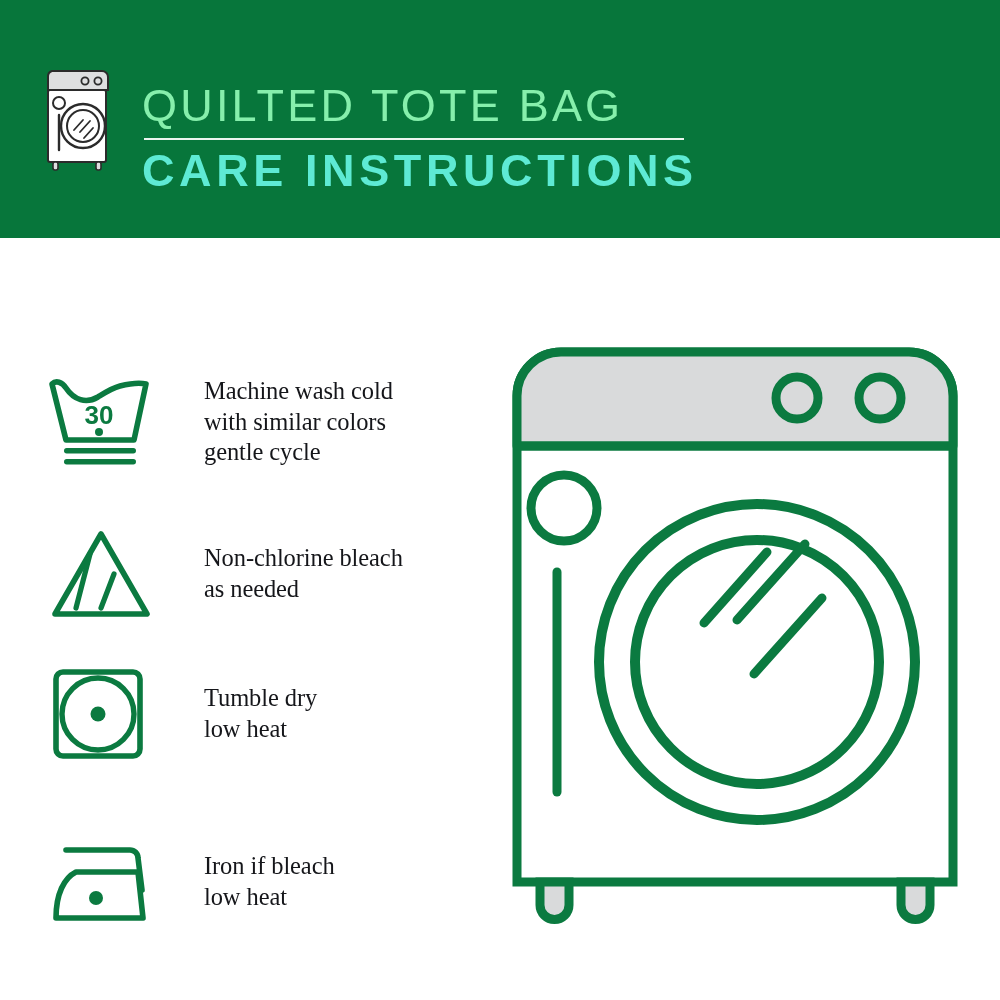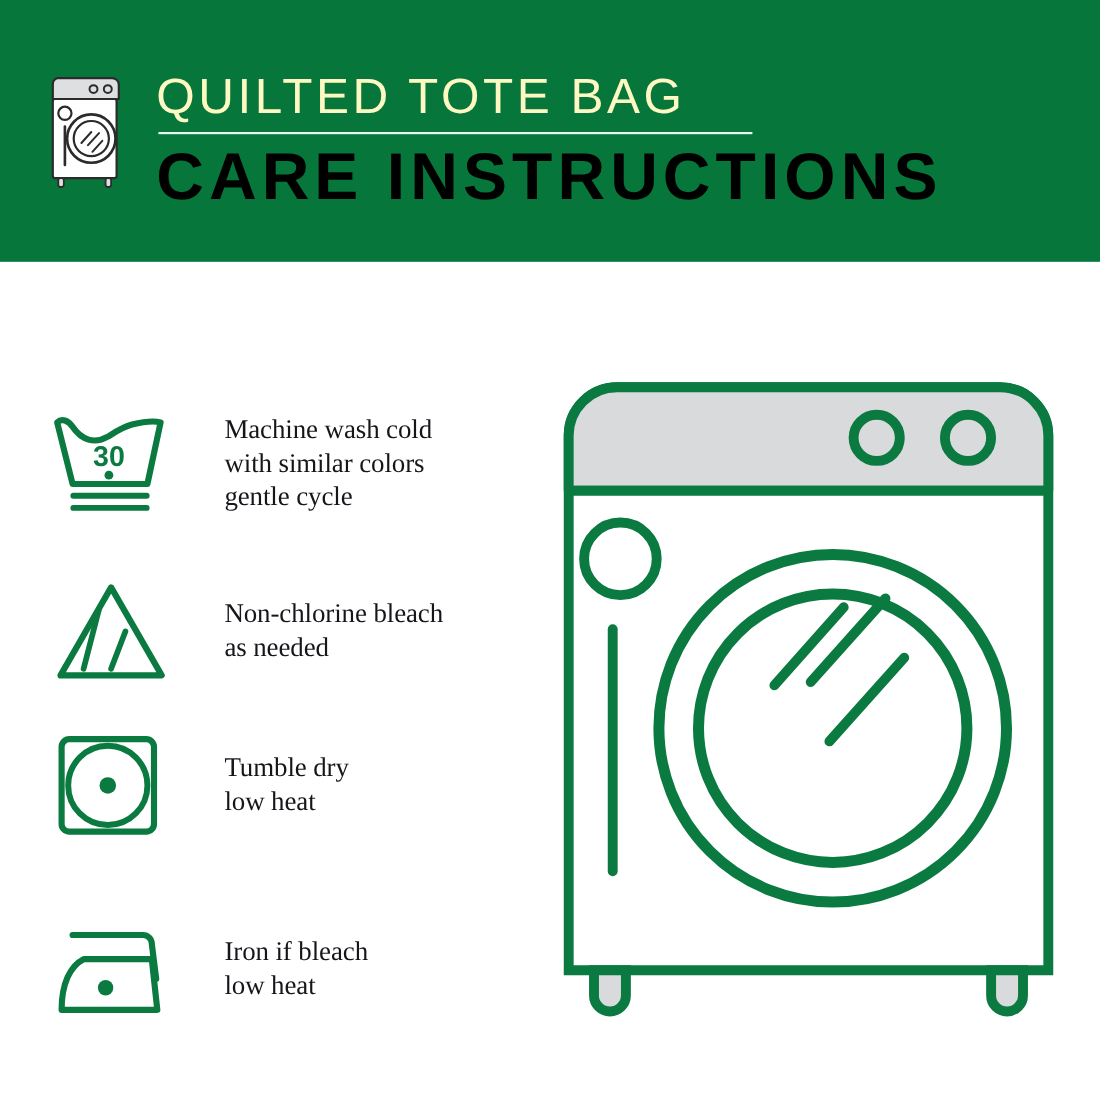--- a/index.html
+++ b/index.html
@@ -33,37 +33,38 @@
     width: 66px;
     height: 104px;
   }
   #header-text-block {
     position: absolute;
     left: 142px;
     top: 64px;
     width: 560px;
   }
   #title-main {
-    color: #fef9c3;
+    color: #86efac;
     font-size: 45px;
     font-weight: 300;
     letter-spacing: 3.2px;
     line-height: 1.05;
     white-space: nowrap;
+    margin-top: 18px;
   }
   #title-divider {
     width: 540px;
     height: 2px;
     background: #ffffff;
     opacity: 0.92;
     margin: 9px 0 7px 2px;
   }
   #title-sub {
-    color: #000000;
-    font-size: 60px;
+    color: #5eead4;
+    font-size: 45px;
     font-weight: 700;
     letter-spacing: 4.6px;
     line-height: 1.05;
     white-space: nowrap;
   }
 
   
   #care-list {
     position: absolute;
     left: 0;

